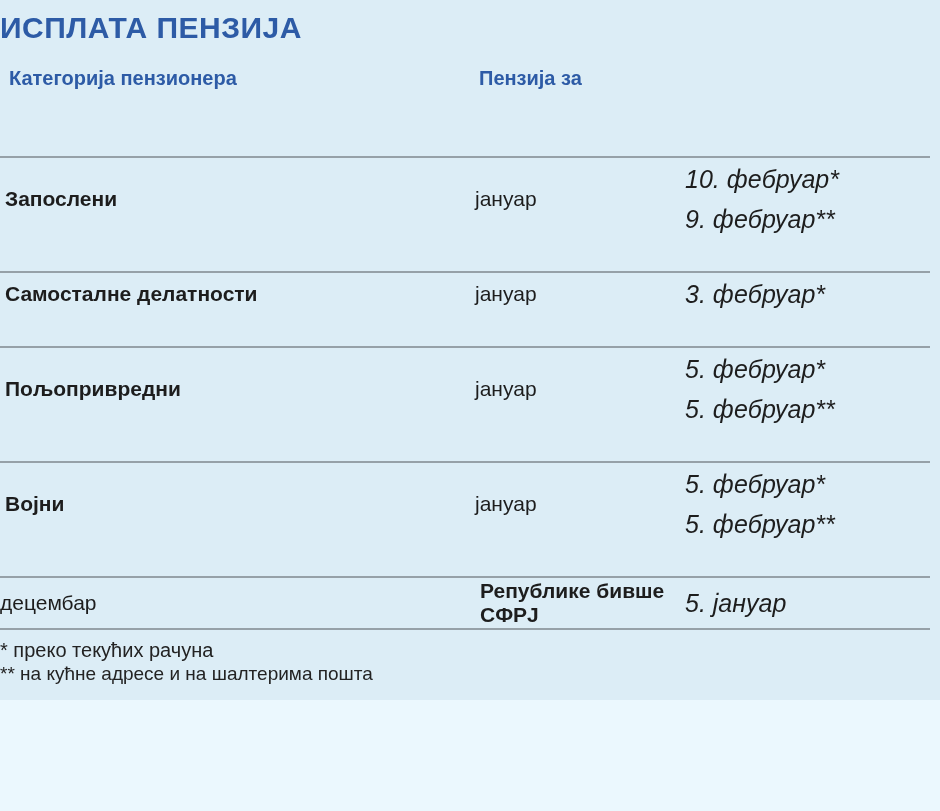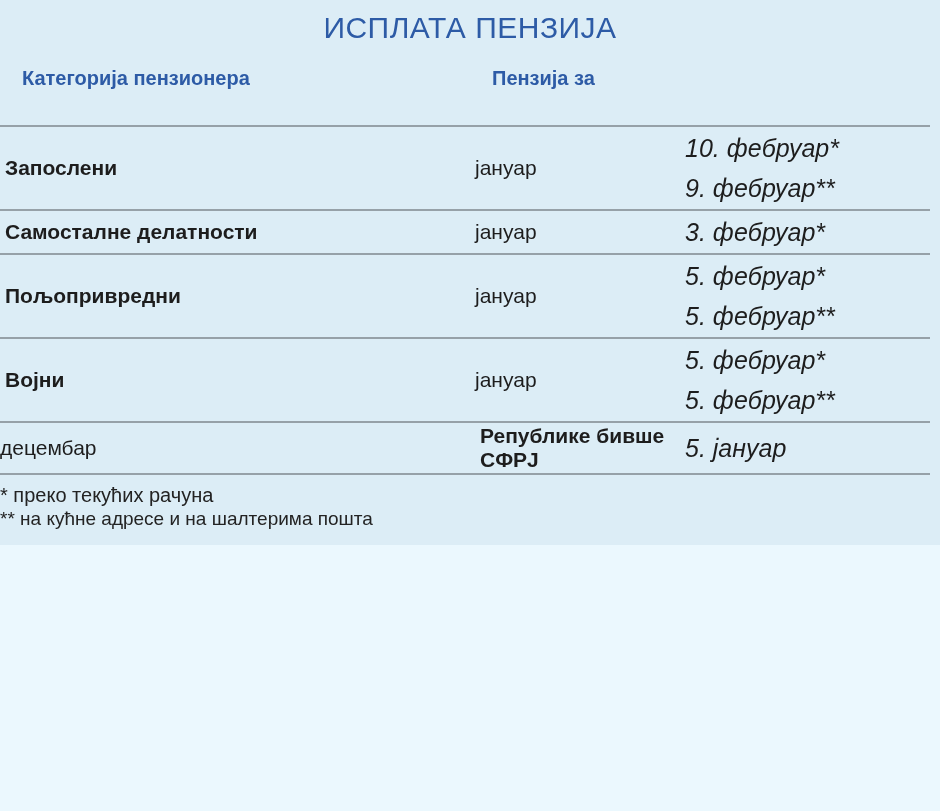--- a/index.html
+++ b/index.html
@@ -10,50 +10,50 @@
     height: 811px;
     background: #ebf8fe;
     font-family: "Liberation Sans", sans-serif;
     overflow: hidden;
   }
   .widget {
     background: #dcedf6;
     padding-bottom: 14px;
   }
   .title {
-    text-align: center;
     color: #2d5ba6;
-    font-weight: normal;
+    font-weight: bold;
     font-size: 30px;
     line-height: 36px;
     padding-top: 10px;
     letter-spacing: 0.5px;
   }
   .head-row {
     display: grid;
     grid-template-columns: 475px 210px 1fr;
-    margin: 20px 10px 0 17px;
+    margin: 20px 10px 0 4px;
     color: #2d5ba6;
     font-weight: bold;
     font-size: 20px;
     line-height: 24px;
     padding-bottom: 35px;
   }
   .head-c1 { padding-left: 5px; }
   .rows {
     margin-right: 10px;
     border-bottom: 2px solid #96a1a8;
   }
   .row {
     display: grid;
     grid-template-columns: 475px 210px 1fr;
     align-items: center;
     border-top: 2px solid #96a1a8;
     min-height: 43px;
     padding: 1px 0;
+    margin-top: 31px;
   }
   .cell { color: #1d1d1d; font-size: 21px; }
   .cell.cat { padding-left: 5px; font-weight: bold; }
   .date-line { line-height: 40px; font-size: 25px; color: #1d1d1d; font-style: italic; }
   .footnotes {
     margin-right: 10px;
     color: #232323;
   }
   .fn1 { font-size: 20px; margin-top: 8px; line-height: 24px; }
   .fn2 { font-size: 19px; margin-top: 0; line-height: 24px; }

